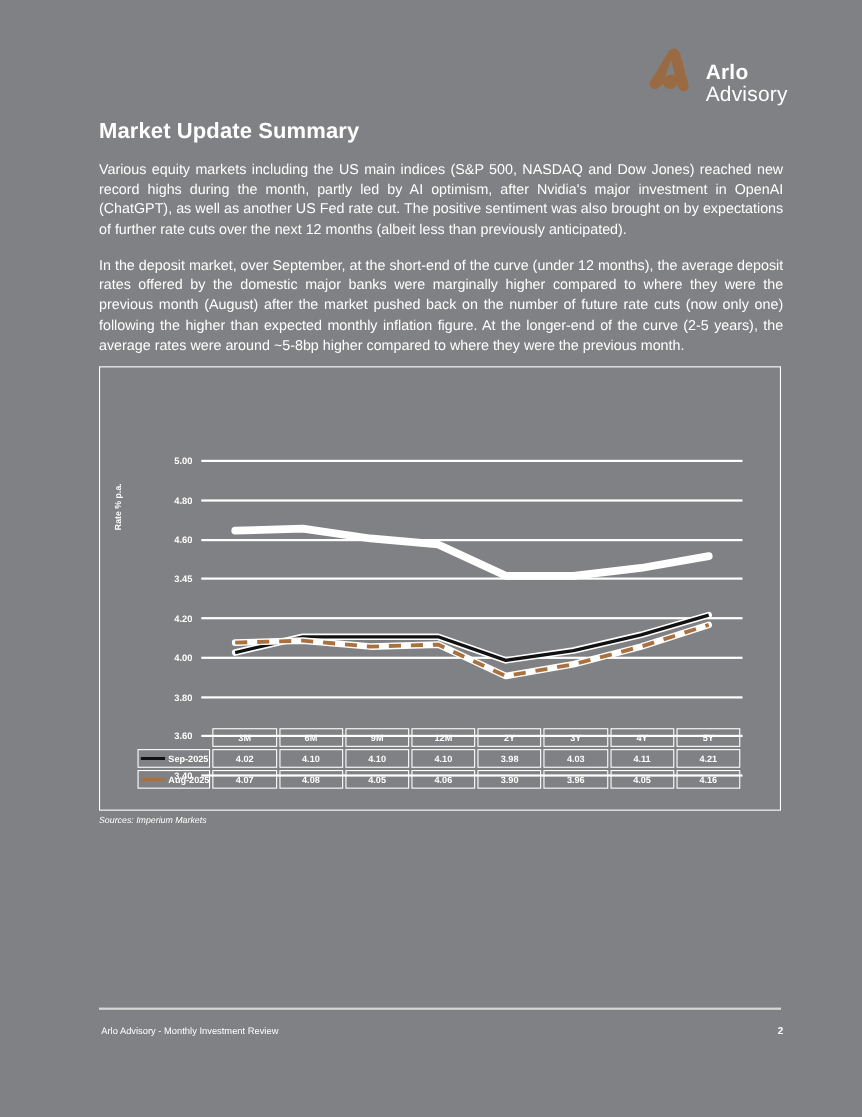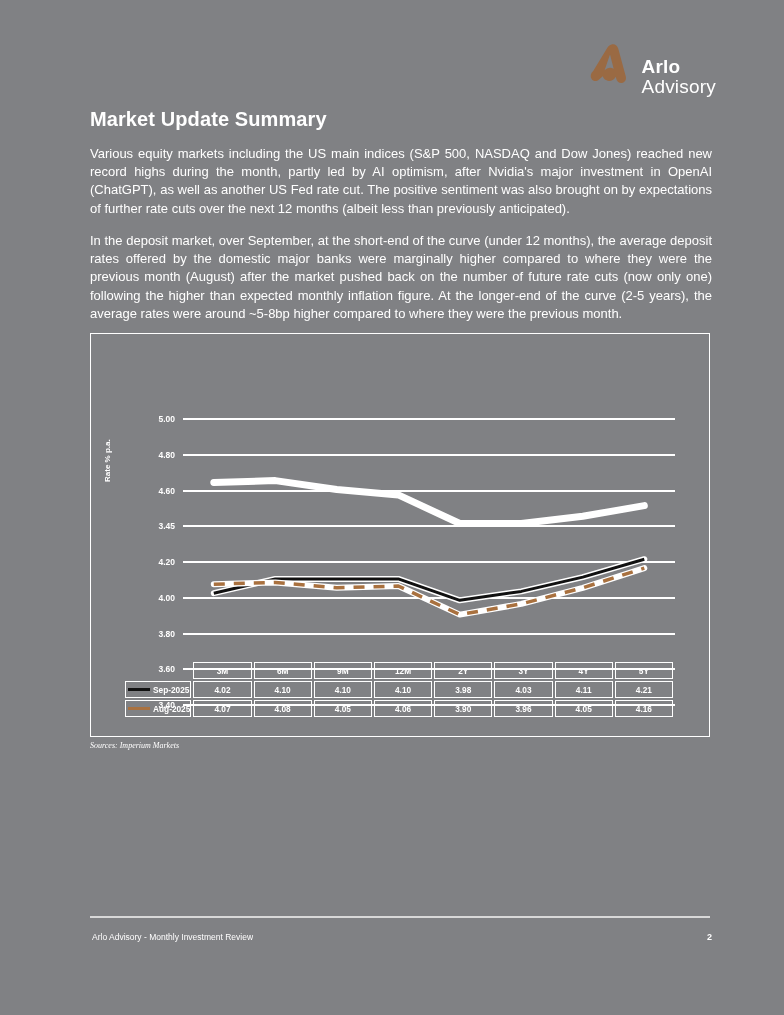--- a/index.html
+++ b/index.html
@@ -177,21 +177,20 @@
   }
 
   
   .source-note {
     position: absolute;
     left: 90px;
     top: 741px;
     font-size: 8px;
     font-style: italic;
     color: #ffffff;
-    font-family: Liberation Serif, serif;
   }
 
   
   .footer-rule {
     position: absolute;
     left: 90px;
     top: 916px;
     width: 620px;
     height: 2px;
     background: #d8d8d8;

